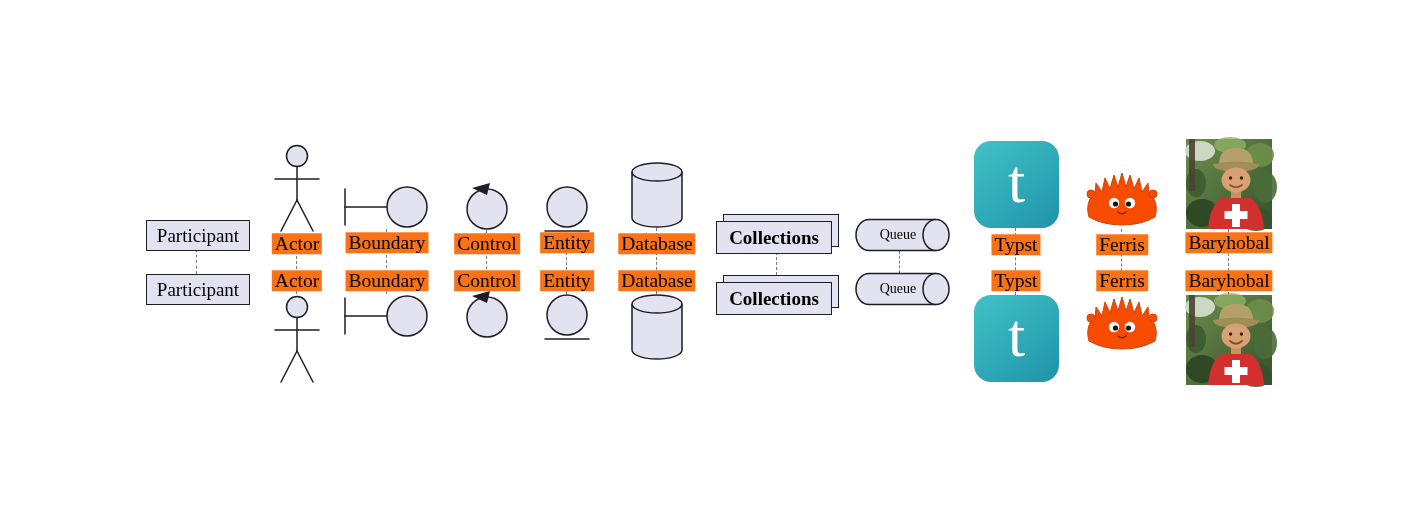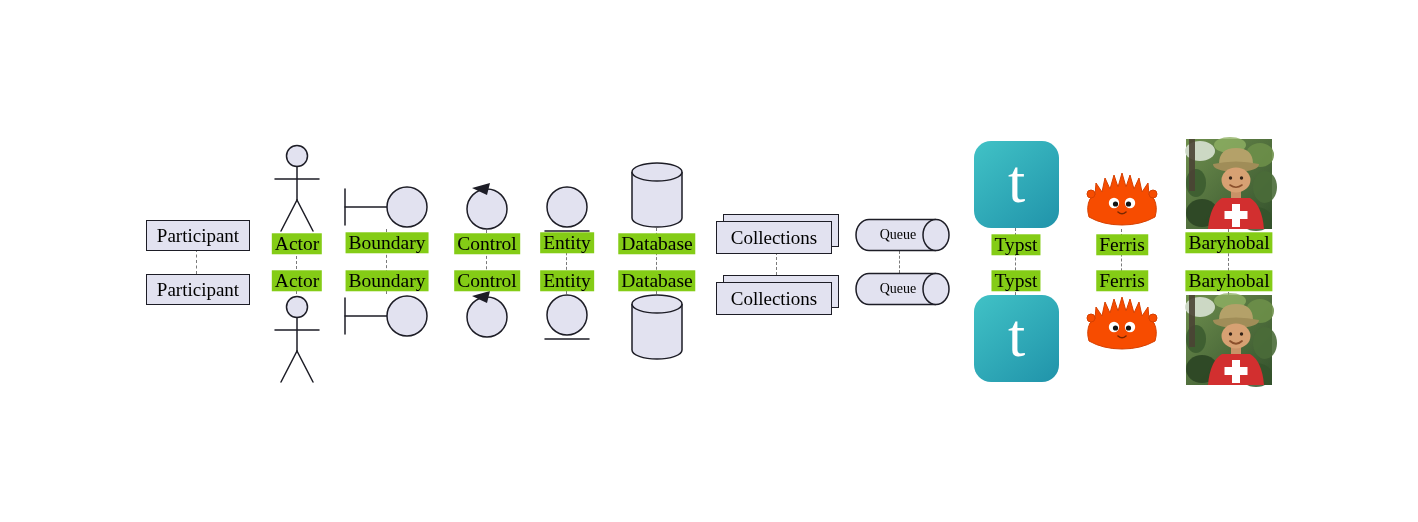--- a/index.html
+++ b/index.html
@@ -3,23 +3,23 @@
 <meta charset="utf-8">
 <style>
   html,body{margin:0;padding:0;background:#fff;}
   #canvas{position:relative;width:1418px;height:522px;background:#fff;
           font-family:"Liberation Serif",serif;color:#000;overflow:hidden;}
   .lifeline{position:absolute;width:0;border-left:1.5px dashed #7a7a7a;z-index:1;}
   .box{position:absolute;background:#e2e2f0;border:1.4px solid #1d1d26;
        display:flex;align-items:center;justify-content:center;
        font-size:19px;line-height:1;z-index:2;}
   .box.back{z-index:2;}
-  .box.front{z-index:3;}
+  .box.front{z-index:3;font-weight:bold;}
   .plabel{position:absolute;transform:translate(-50%,-50%);font-size:19.5px;line-height:1.1;
-          background:#84cc16;padding:0 3px;white-space:nowrap;z-index:4;}
+          background:#f97316;padding:0 3px;white-space:nowrap;z-index:4;}
   .sym{position:absolute;overflow:visible;z-index:2;}
   .shape{fill:#e2e2f0;stroke:#1d1d26;stroke-width:1.5;}
   .ln{stroke:#1d1d26;stroke-width:1.5;fill:none;stroke-linecap:round;}
   .queue-label{position:absolute;display:flex;align-items:center;justify-content:center;
                font-size:14px;z-index:3;}
   .typst-icon{position:absolute;width:85px;height:87px;border-radius:17px;
               background:linear-gradient(140deg,#41c2c6 0%,#2093aa 100%);
               display:flex;align-items:center;justify-content:center;z-index:2;}
   .typst-letter{color:#fff;font-size:62px;transform:translateY(-3px);}
 </style>

